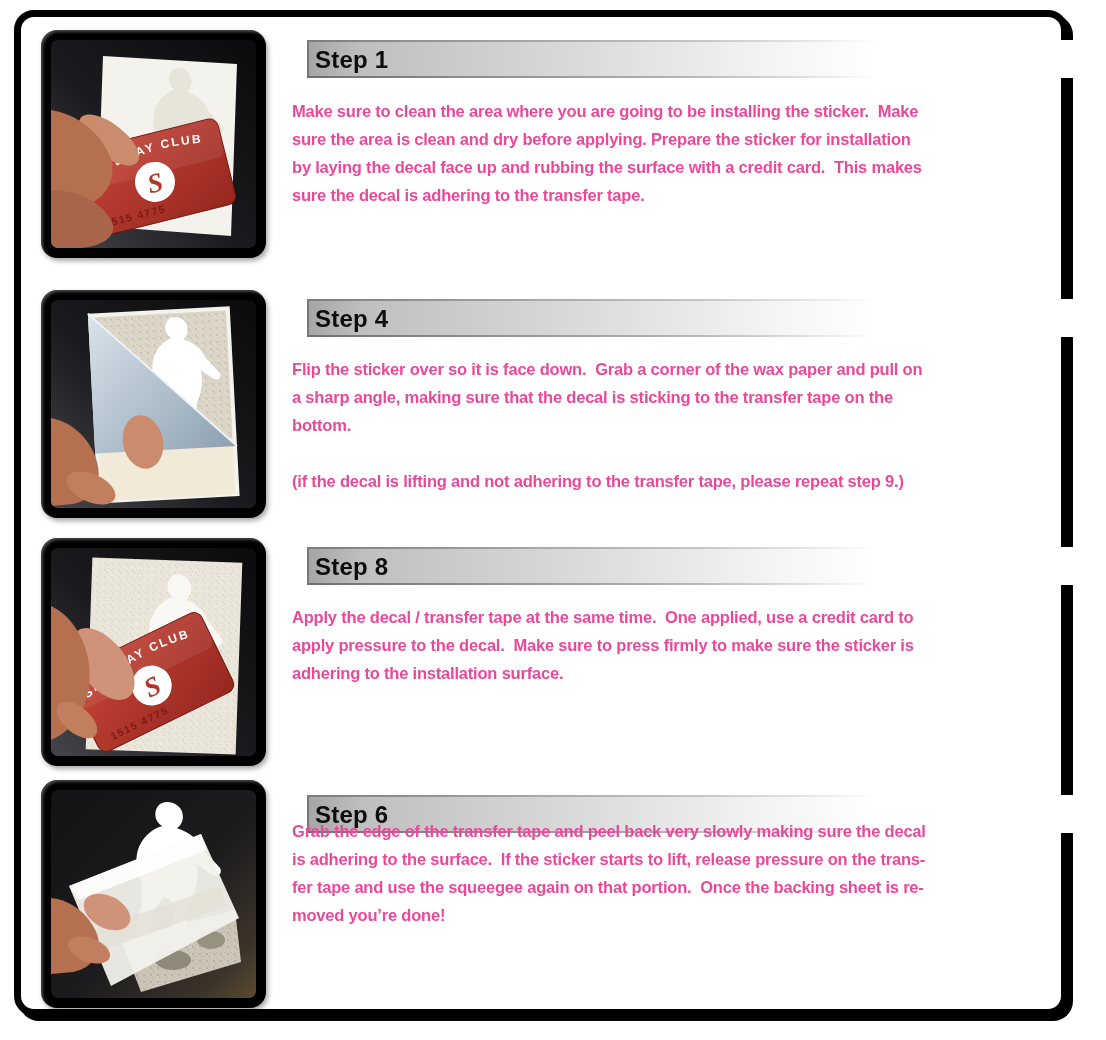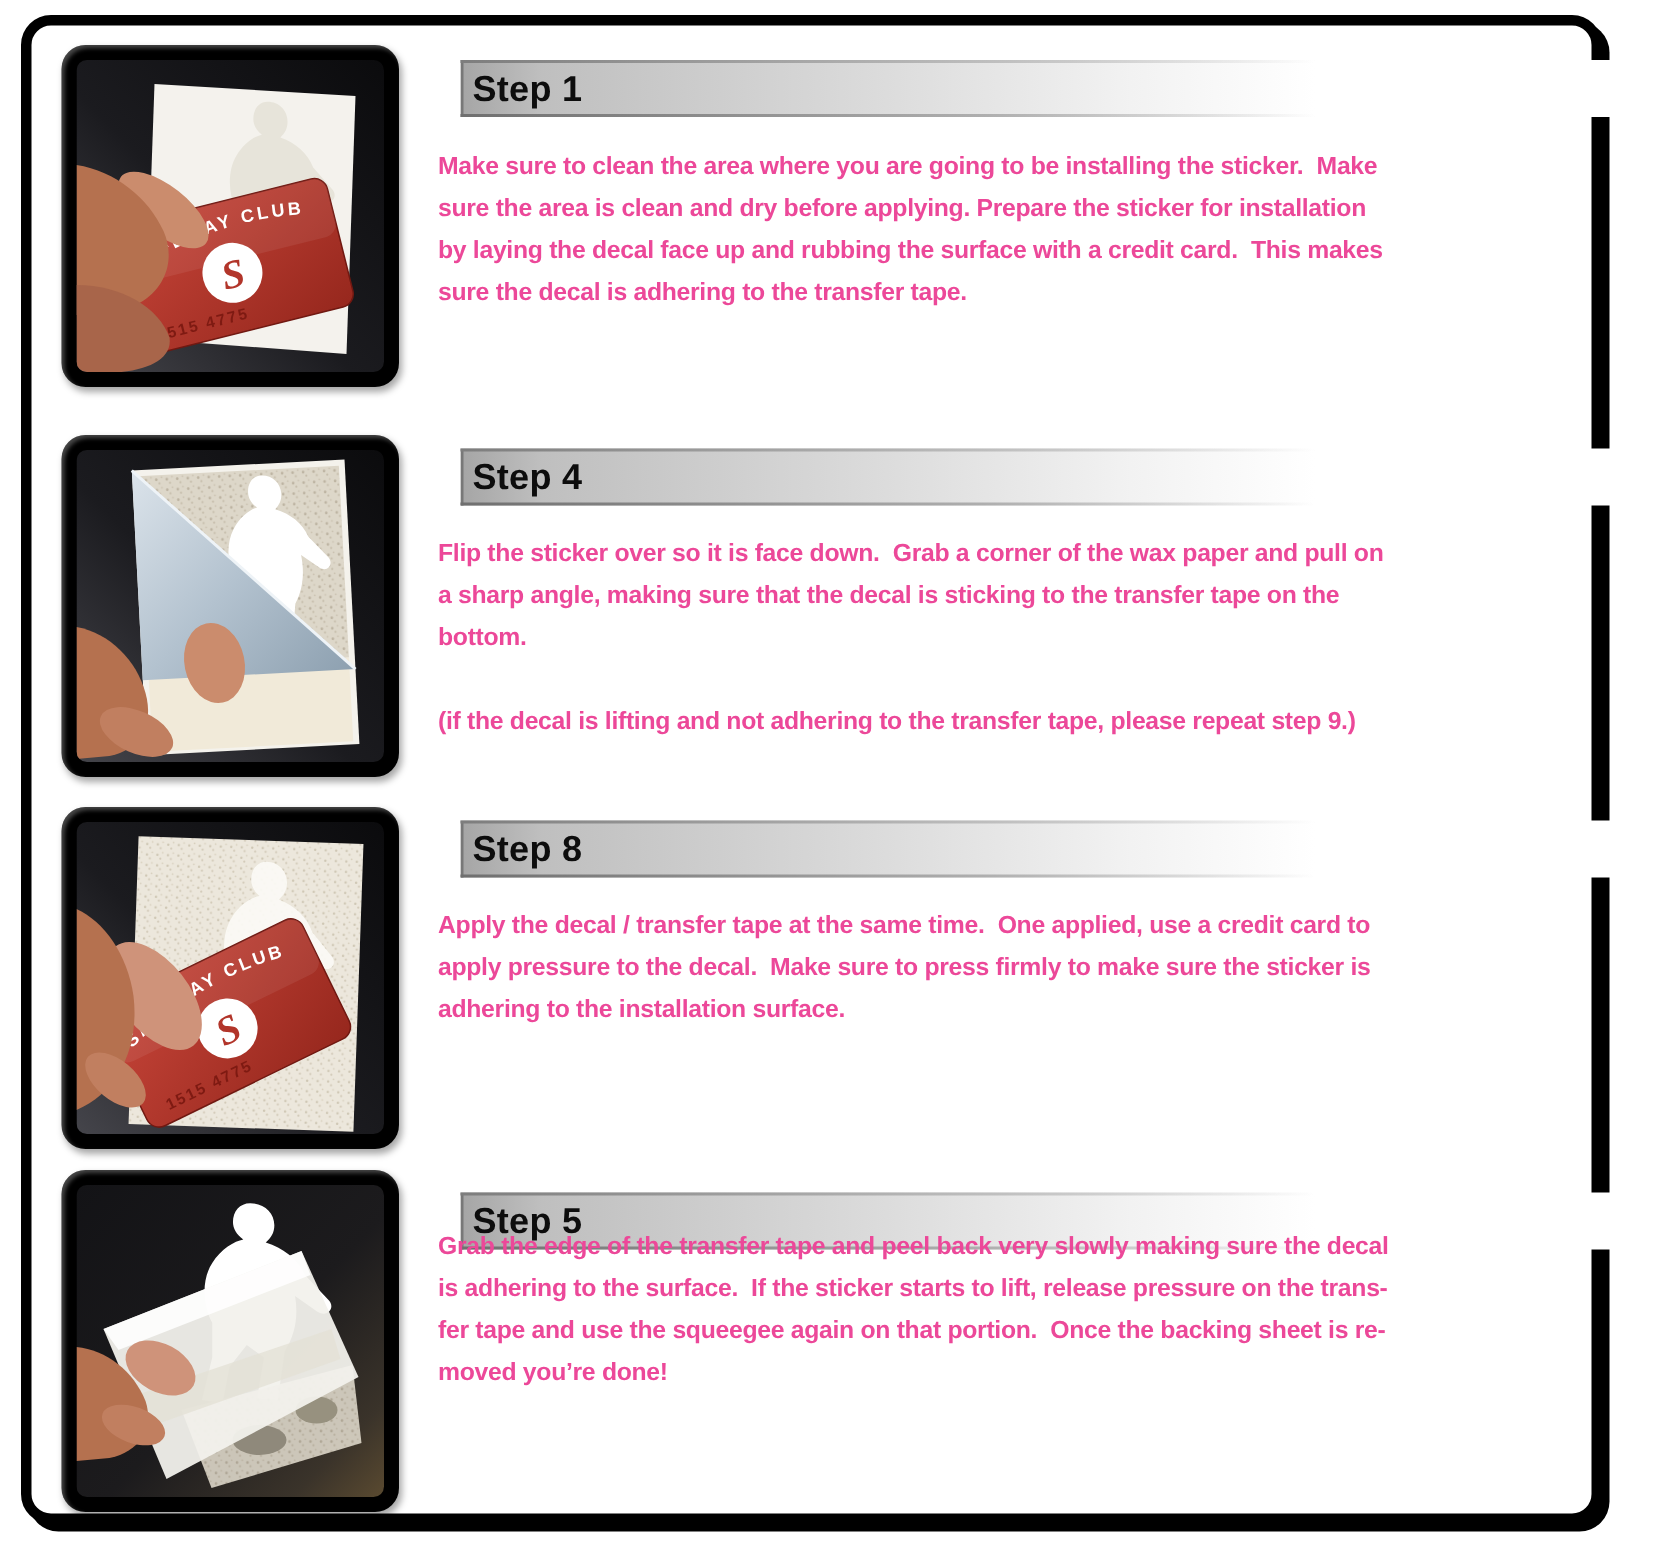--- a/index.html
+++ b/index.html
@@ -182,21 +182,21 @@
         <ellipse cx="160" cy="150" rx="14" ry="9" fill="#97917f"></ellipse>
         <polygon points="18,96 150,44 188,128 60,196" fill="#f2f1ec" opacity="0.95"></polygon>
         <polygon points="18,96 150,44 156,60 28,110" fill="#ffffff" opacity="0.85"></polygon>
         <polygon points="40,140 170,96 176,116 52,160" fill="#e4e1d6" opacity="0.8"></polygon>
         <ellipse cx="56" cy="122" rx="25" ry="16" transform="rotate(28 56 122)" fill="#cf937a"></ellipse>
         <path d="M0,108 C20,110 38,124 46,144 C52,162 42,178 22,182 L0,184 Z" fill="#b5714f"></path>
         <ellipse cx="38" cy="160" rx="22" ry="12" transform="rotate(20 38 160)" fill="#c17f60"></ellipse>
       </svg>
     </div>
     <div class="bar b4">
-      <div class="title">Step 5</div>
+      <div class="title">Step 6</div>
     </div>
     <div class="copy c4">Grab the edge of the transfer tape and peel back very slowly making sure the decal
 is adhering to the surface.  If the sticker starts to lift, release pressure on the trans-
 fer tape and use the squeegee again on that portion.  Once the backing sheet is re-
 moved you’re done!</div>
   </div>
 
 </div>
 
 </body></html>

